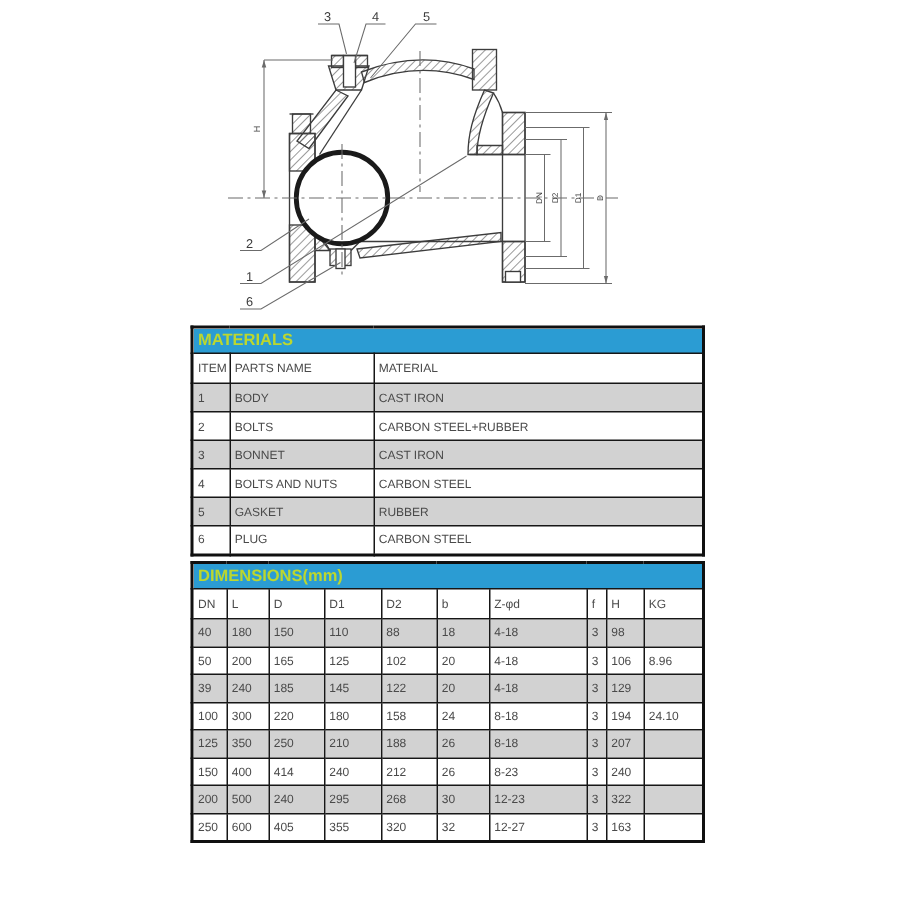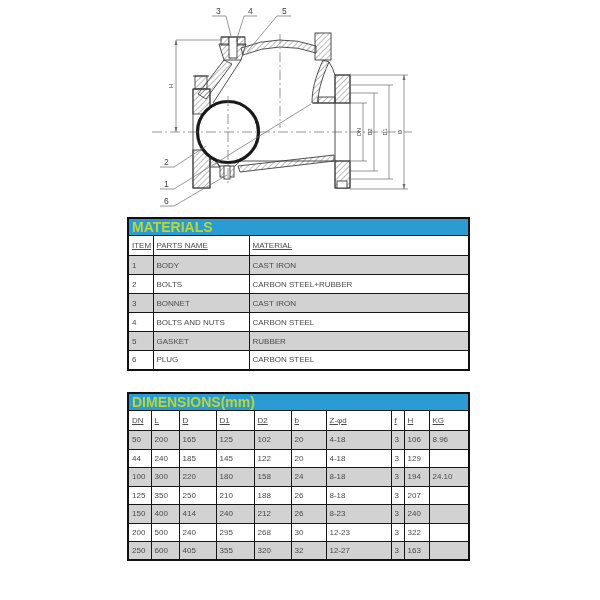--- a/index.html
+++ b/index.html
@@ -7,30 +7,30 @@
         font-family:"Liberation Sans",sans-serif;}
   #drawing-wrap{position:absolute;left:0;top:0;width:600px;height:216px;}
   svg text{font-family:"Liberation Sans",sans-serif;fill:#3c3c3c;}
 
   table.tbl{position:absolute;border-collapse:collapse;table-layout:fixed;
             font-family:"Liberation Sans",sans-serif;font-size:8px;color:#4a4a4a;}
   table.tbl th,table.tbl td{border:1.5px solid #161616;padding:0 2px 0 3px;
             text-align:left;font-weight:normal;overflow:hidden;white-space:nowrap;}
   table.tbl{border:2px solid #101010;}
   tr.title-row th{background:#2b9cd3;color:#bcd72f;font-weight:bold;
-            font-size:14px;height:16px;padding-left:3px;letter-spacing:0px;}
+            font-size:11px;height:16px;padding-left:3px;letter-spacing:0px;}
   #materials-table{left:127px;top:217px;width:341px;}
   #materials-table tr{height:19px;}
   #materials-table tr.title-row{height:16px;}
-  #dimensions-table{left:127px;top:392px;width:341px;}
+  #dimensions-table{left:127px;top:374px;width:341px;}
   #dimensions-table tr{height:18.5px;}
   #dimensions-table tr.title-row{height:16px;}
   tbody.body tr:nth-child(odd) td{background:#d2d2d2;}
   tbody.body tr:nth-child(even) td{background:#ffffff;}
-  thead tr.head-row th{background:#ffffff;height:19px;text-decoration:underline;}
+  thead tr.head-row th{background:#ffffff;height:19px;}
 </style>
 </head>
 <body>
 
 <div id="page">
 
   <div id="drawing-wrap">
   <svg width="600" height="216" viewBox="0 0 600 216">
     <defs>
       <pattern id="hatch" width="4" height="4" patternUnits="userSpaceOnUse" patternTransform="rotate(45)">
@@ -225,33 +225,45 @@
           <th>D2</th>
           <th>b</th>
           <th>Z-φd</th>
           <th>f</th>
           <th>H</th>
           <th>KG</th>
         </tr>
     </thead>
     <tbody class="body">
         <tr>
+          <td>40</td>
+          <td>180</td>
+          <td>150</td>
+          <td>110</td>
+          <td>88</td>
+          <td>18</td>
+          <td>4-18</td>
+          <td>3</td>
+          <td>98</td>
+          <td></td>
+        </tr>
+        <tr>
           <td>50</td>
           <td>200</td>
           <td>165</td>
           <td>125</td>
           <td>102</td>
           <td>20</td>
           <td>4-18</td>
           <td>3</td>
           <td>106</td>
           <td>8.96</td>
         </tr>
         <tr>
-          <td>44</td>
+          <td>39</td>
           <td>240</td>
           <td>185</td>
           <td>145</td>
           <td>122</td>
           <td>20</td>
           <td>4-18</td>
           <td>3</td>
           <td>129</td>
           <td></td>
         </tr>

